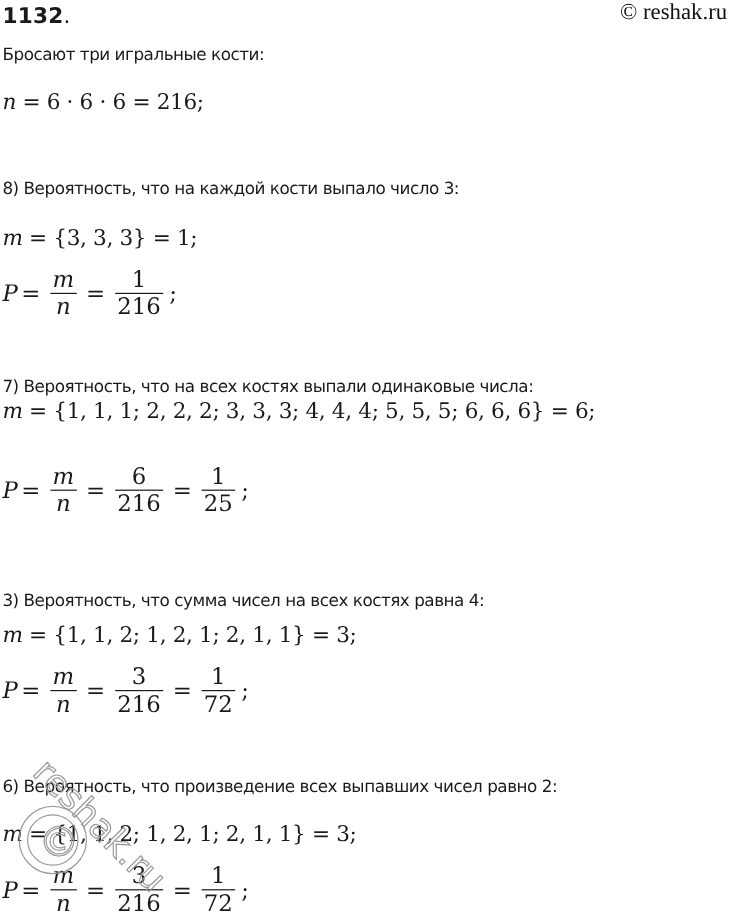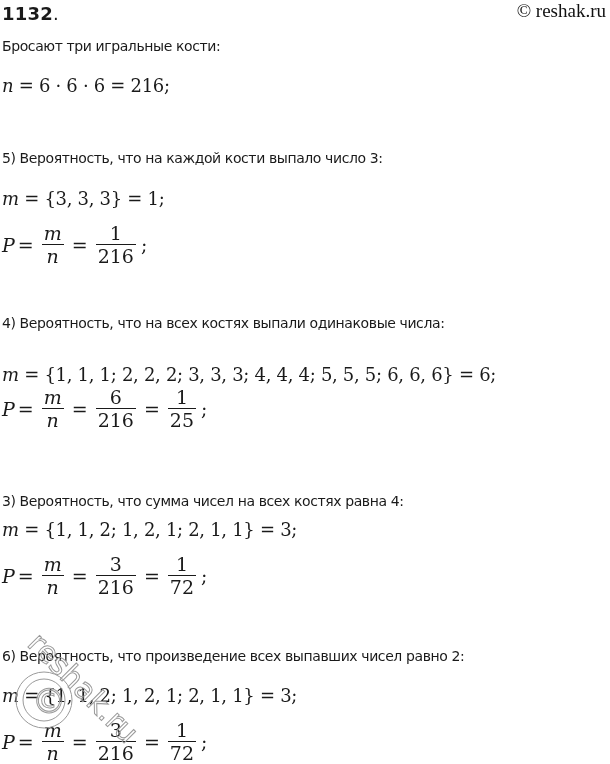--- a/index.html
+++ b/index.html
@@ -73,41 +73,41 @@
   </style>
 </head>
 <body>
 
 <div class="abs task-number"><span>1132</span><span style="font-weight:normal">.</span></div>
 <div class="abs copyright">© reshak.ru</div>
 
 <div class="abs line text-line" style="top:38px">Бросают три игральные кости:</div>
 <div class="abs line" style="top:75px"><span class="var">n</span><span> = 6 · 6 · 6 = 216;</span></div>
 
-<div class="abs line text-line" style="top:150px">5) Вероятность, что на каждой кости выпало число 3:</div>
+<div class="abs line text-line" style="top:150px">8) Вероятность, что на каждой кости выпало число 3:</div>
 <div class="abs line" style="top:188px"><span class="var">m</span><span> = {3, 3, 3} = 1;</span></div>
 <div class="abs formula" style="top:222px">
   <span class="var">P</span>
   <span class="eq">=</span>
   <span class="frac">
       <span class="num var">m</span>
       <span class="bar"></span>
       <span class="den var">n</span>
     </span>
   <span class="eq">=</span>
   <span class="frac">
       <span class="num">1</span>
       <span class="bar"></span>
       <span class="den">216</span>
     </span>
   <span>;</span>
 </div>
 
-<div class="abs line text-line" style="top:315px">4) Вероятность, что на всех костях выпали одинаковые числа:</div>
-<div class="abs line" style="top:364px"><span class="var">m</span><span> = {1, 1, 1;  2, 2, 2;  3, 3, 3;  4, 4, 4;  5, 5, 5;  6, 6, 6} = 6;</span></div>
+<div class="abs line text-line" style="top:315px">7) Вероятность, что на всех костях выпали одинаковые числа:</div>
+<div class="abs line" style="top:332px"><span class="var">m</span><span> = {1, 1, 1;  2, 2, 2;  3, 3, 3;  4, 4, 4;  5, 5, 5;  6, 6, 6} = 6;</span></div>
 <div class="abs formula" style="top:386px">
   <span class="var">P</span>
   <span class="eq">=</span>
   <span class="frac">
       <span class="num var">m</span>
       <span class="bar"></span>
       <span class="den var">n</span>
     </span>
   <span class="eq">=</span>
   <span class="frac">

